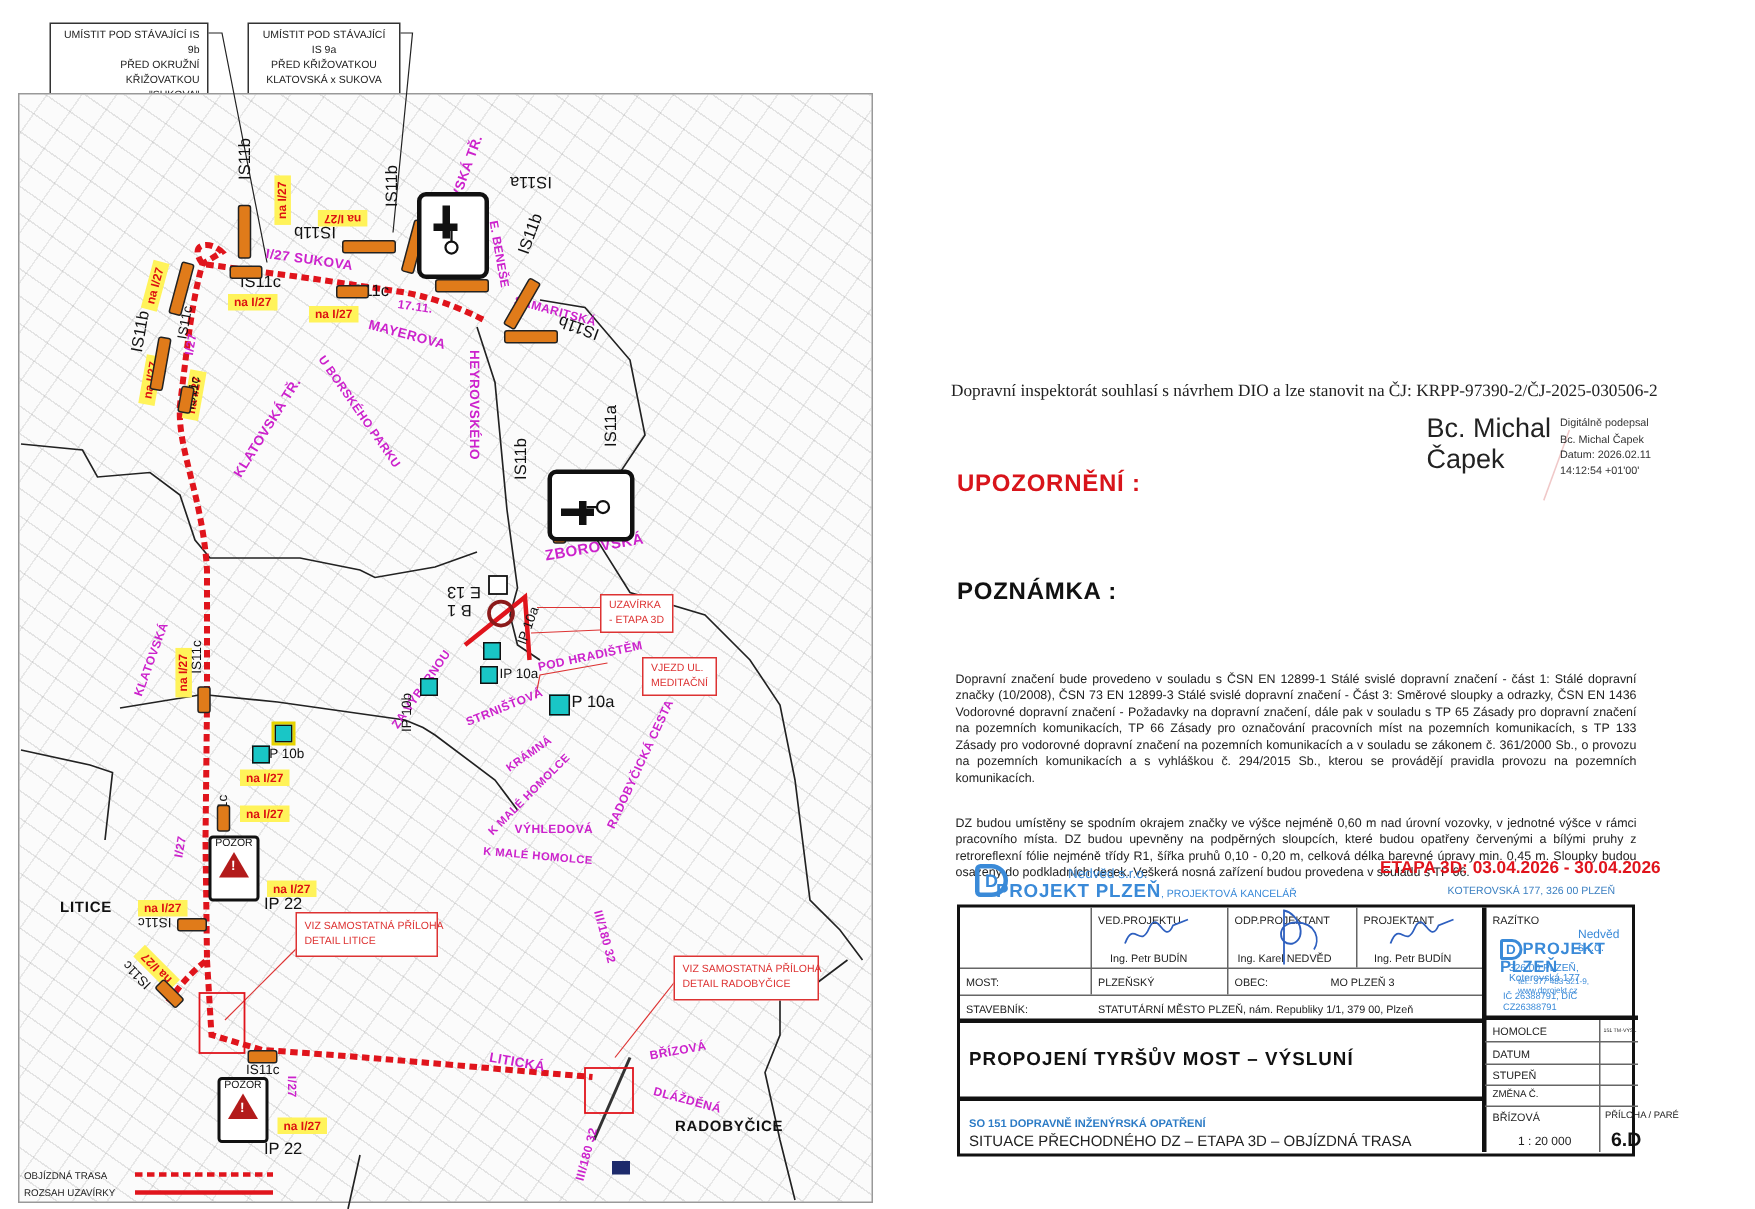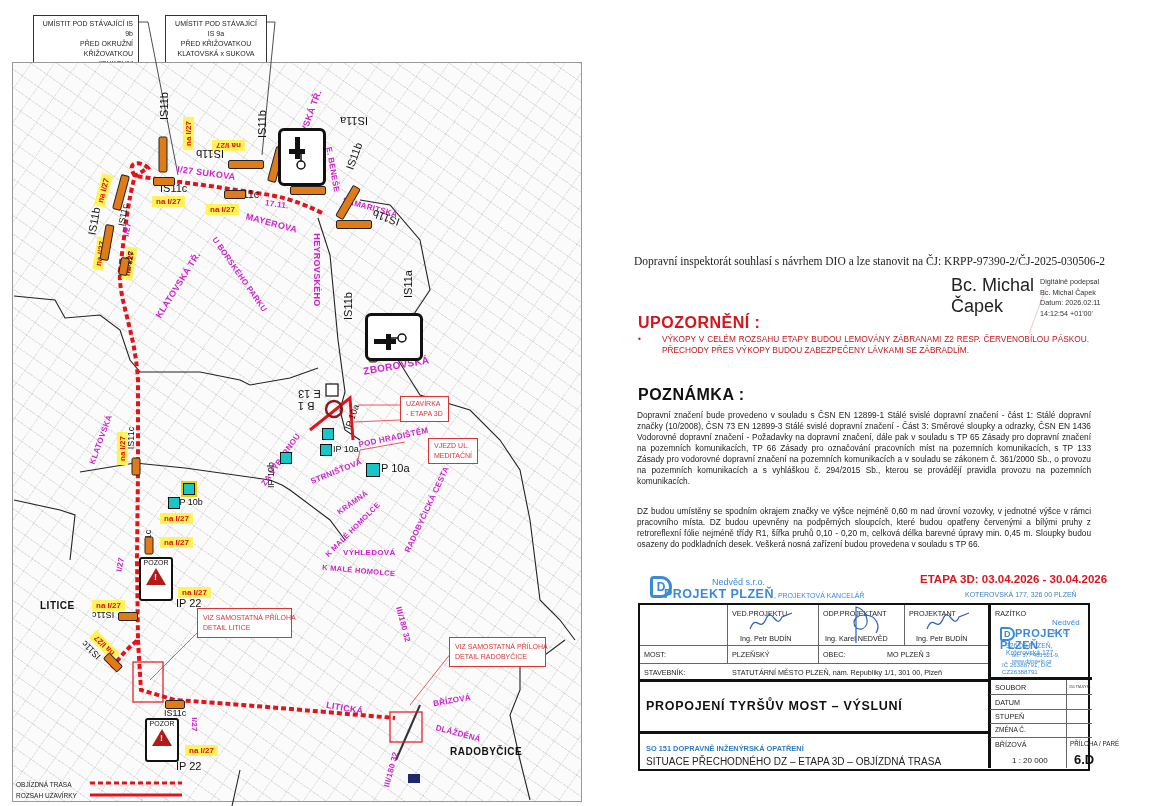--- a/index.html
+++ b/index.html
@@ -30,21 +30,21 @@
   #doc { position: absolute; left: 620px; top: 0; width: 550px; height: 638px; }
   .approval { position: absolute; left: 14px; top: 255px; font-family: "Liberation Serif", serif; font-size: 11.5px; color: #222; white-space: nowrap; }
   .sig-name { position: absolute; left: 331px; top: 275px; font-size: 18px; line-height: 21px; color: #222; }
   .sig-meta { position: absolute; left: 420px; top: 277px; font-size: 7.2px; line-height: 10.5px; color: #333; }
   .sig-stroke { position: absolute; left: 360px; top: 275px; width: 60px; height: 50px; border-right: 1px solid #f0c8c8; transform: rotate(20deg); }
   .h-warn { position: absolute; left: 18px; top: 314px; color: #d8141b; font-weight: 900; font-size: 16px; letter-spacing: .5px; }
   .warn-list { position: absolute; left: 14px; top: 334px; width: 455px; list-style: none; }
   .warn-list li { position: relative; padding-left: 28px; color: #c4161c; font-size: 8.3px; line-height: 11px; text-align: justify; }
   .warn-list li::before { content: "•"; position: absolute; left: 4px; top: 0; color: #c4161c; }
   .h-note { position: absolute; left: 18px; top: 386px; color: #111; font-weight: 900; font-size: 16px; letter-spacing: .5px; }
-  .para { position: absolute; left: 17px; width: 454px; font-size: 8.3px; line-height: 11px; text-align: justify; color: #222; }
+  .para { position: absolute; left: 17px; width: 454px; font-size: 8.3px; line-height: 11px; text-align: justify; color: #222; margin-top: 37px; }
   .etapa { position: absolute; left: 300px; top: 573px; color: #e0141c; font-weight: bold; font-size: 11.5px; white-space: nowrap; }
   .addr { position: absolute; left: 345px; top: 591px; color: #3a7fc1; font-size: 7px; white-space: nowrap; }
   .logo-d { position: absolute; left: 30px; top: 576px; width: 22px; height: 22px; border: 3px solid #3a8ad8; border-radius: 4px 12px 12px 4px; color: #3a8ad8; font-weight: 900; font-size: 12px; text-align: center; line-height: 16px; }
   .logo-small { position: absolute; left: 92px; top: 577px; color: #3a8ad8; font-size: 9px; }
   .logo-big { position: absolute; left: 44px; top: 587px; color: #3a8ad8; font-size: 12.5px; font-weight: 900; letter-spacing: .5px; white-space: nowrap; }
   .logo-big span { font-size: 7px; font-weight: normal; letter-spacing: 0; }
 
   .tb { position: absolute; left: 18px; top: 603px; width: 452px; height: 168px; border: 2.5px solid #111; }
   .cell { position: absolute; font-size: 7.2px; color: #222; }
   .hl { position: absolute; background: #111; }
@@ -269,21 +269,20 @@
   </div>
   <div class="sig-meta">
     <div>Digitálně podepsal</div>
     <div>Bc. Michal Čapek</div>
     <div>Datum: 2026.02.11</div>
     <div>14:12:54 +01'00'</div>
   </div>
 
   <div class="h-warn">UPOZORNĚNÍ :</div>
   <ul class="warn-list">
-    <li>VÝKOPY V CELÉM ROZSAHU ETAPY BUDOU LEMOVÁNY ZÁBRANAMI Z2  RESP. ČERVENOBÍLOU PÁSKOU. PŘECHODY PŘES VÝKOPY BUDOU  ZABEZPEČENY LÁVKAMI SE ZÁBRADLÍM.</li>
   </ul>
 
   <div class="h-note">POZNÁMKA :</div>
   <div class="para" style="top:410px;">Dopravní značení bude provedeno v souladu s ČSN EN 12899-1 Stálé svislé dopravní značení - část 1: Stálé dopravní značky (10/2008), ČSN 73 EN 12899-3 Stálé svislé dopravní značení - Část 3: Směrové sloupky a odrazky, ČSN EN 1436 Vodorovné dopravní značení - Požadavky na dopravní značení, dále pak v souladu s TP 65 Zásady pro dopravní značení na pozemních komunikacích, TP 66 Zásady pro označování pracovních míst na pozemních komunikacích, s TP 133 Zásady pro vodorovné dopravní značení na pozemních komunikacích a v souladu se zákonem č. 361/2000 Sb., o provozu na pozemních komunikacích a s vyhláškou č. 294/2015 Sb., kterou se provádějí pravidla provozu na pozemních komunikacích.</div>
   <div class="para" style="top:506px;">DZ budou umístěny se spodním okrajem značky ve výšce nejméně 0,60 m nad úrovní vozovky, v jednotné výšce v rámci pracovního místa. DZ budou upevněny na podpěrných sloupcích, které budou opatřeny červenými a bílými pruhy z retroreflexní fólie nejméně třídy R1, šířka pruhů 0,10 - 0,20 m, celková délka barevné úpravy min. 0,45 m. Sloupky budou osazeny do podkladních desek. Veškerá nosná zařízení budou provedena v souladu s TP 66.</div>
 
   <div class="logo-d">D</div>
   <div class="logo-small">Nedvěd s.r.o.</div>
   <div class="logo-big"><b>PROJEKT PLZEŇ</b><span>, PROJEKTOVÁ KANCELÁŘ</span></div>
   <div class="etapa">ETAPA 3D: 03.04.2026 - 30.04.2026</div>
@@ -323,32 +322,32 @@
       </svg>
     <svg style="position:absolute;left:285px;top:6px;" width="50" height="24">
         <path d="M2,18 C8,2 12,22 18,8 S28,20 34,6 L44,2" fill="none" stroke="#2d5fbf" stroke-width="1.2"></path>
       </svg>
 
     <div class="cell" style="left:4px;top:45px;">MOST:</div>
     <div class="cell" style="left:92px;top:45px;">PLZEŇSKÝ</div>
     <div class="cell" style="left:183px;top:45px;">OBEC:</div>
     <div class="cell" style="left:247px;top:45px;">MO PLZEŇ 3</div>
     <div class="cell" style="left:4px;top:63px;">STAVEBNÍK:</div>
-    <div class="cell" style="left:92px;top:63px;">STATUTÁRNÍ MĚSTO PLZEŇ, nám. Republiky 1/1, 301 00, Plzeň</div>
+    <div class="cell" style="left:92px;top:63px;">STATUTÁRNÍ MĚSTO PLZEŇ, nám. Republiky 1/1, 379 00, Plzeň</div>
 
     <div class="cell" style="left:355px;top:4px;">RAZÍTKO</div>
     <div class="stamp-logo" style="left:412px;top:13px;font-size:8px;">Nedvěd s.r.o.</div>
     <div class="stamp-logo" style="left:360px;top:22px;font-size:11px;font-weight:900;letter-spacing:.5px;"><span style="border:2px solid #3a8ad8;border-radius:2px 8px 8px 2px;padding:0 2px;font-size:9px;">D</span><span>PROJEKT PLZEŇ</span></div>
     <div class="stamp-logo" style="left:366px;top:37px;font-size:6.8px;">326 00 PLZEŇ, Koterovská 177</div>
     <div class="stamp-logo" style="left:372px;top:47px;font-size:5.5px;">tel.: 377 483 321-9, www.dprojekt.cz</div>
     <div class="stamp-logo" style="left:362px;top:56px;font-size:6.2px;">IČ 26388791,  DIČ CZ26388791</div>
 
     <div class="tb-title">PROPOJENÍ TYRŠŮV MOST – VÝSLUNÍ</div>
 
-    <div class="cell" style="left:355px;top:78px;">SOUBOR</div>
+    <div class="cell" style="left:355px;top:78px;">HOMOLCE</div>
     <div class="cell" style="left:429px;top:80px;font-size:3.5px;white-space:nowrap;overflow:hidden;width:22px;">151 TM-VÝSL RDS objízdná RE21.dwg</div>
     <div class="cell" style="left:355px;top:93px;">DATUM</div>
     <div class="cell" style="left:355px;top:107px;">STUPEŇ</div>
     <div class="cell" style="left:355px;top:121px;font-size:6.5px;">ZMĚNA Č.</div>
 
     <div class="tb-so">SO 151 DOPRAVNĚ INŽENÝRSKÁ OPATŘENÍ</div>
     <div class="tb-sit">SITUACE PŘECHODNÉHO DZ – ETAPA 3D – OBJÍZDNÁ TRASA</div>
 
     <div class="cell" style="left:355px;top:135px;">BŘÍZOVÁ</div>
     <div class="scale" style="left:372px;top:151px;">1 : 20 000</div>

